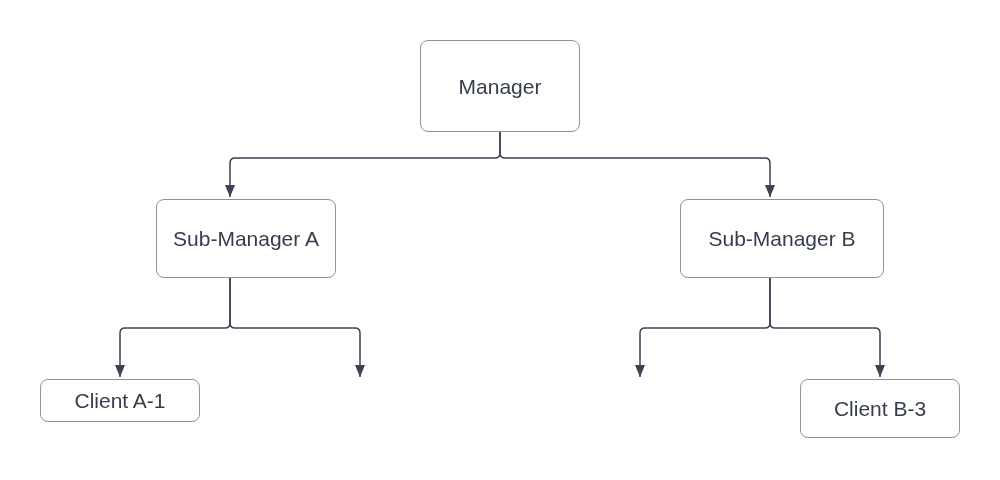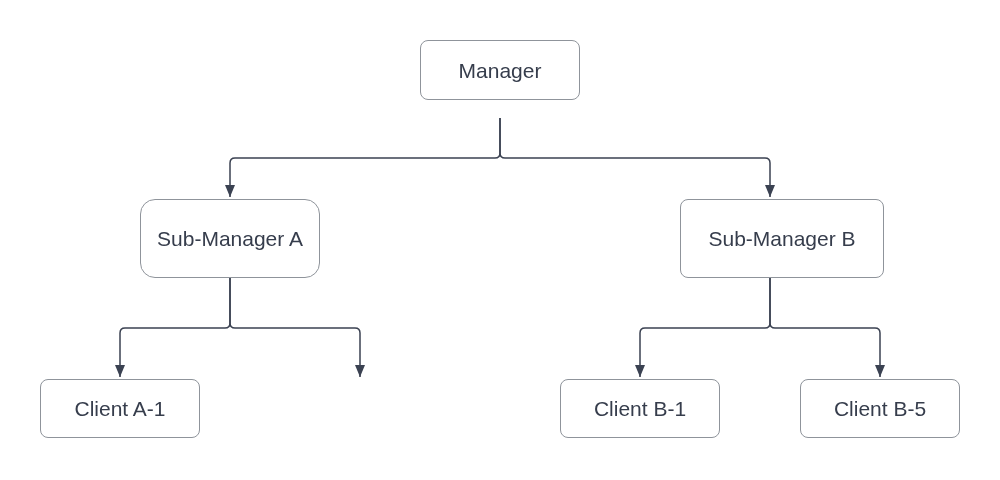--- a/index.html
+++ b/index.html
@@ -40,24 +40,24 @@
     border-radius: 8px;
     display: flex;
     align-items: center;
     justify-content: center;
     color: var(--text);
     font-size: 21px;
     line-height: 1;
     white-space: nowrap;
     cursor: default;
   }
-  .node-manager   { left: 420px; top: 40px;  width: 160px; height: 60px; }
-  .node-sub-a     { left: 140px; top: 199px; width: 180px; height: 79px; border-radius: 15px; }
+  .node-manager   { left: 420px; top: 40px;  width: 160px; height: 92px; }
+  .node-sub-a     { left: 156px; top: 199px; width: 180px; height: 79px; }
   .node-sub-b     { left: 680px; top: 199px; width: 204px; height: 79px; }
-  .node-client-a1 { left: 40px;  top: 379px; width: 160px; height: 59px; }
+  .node-client-a1 { left: 40px;  top: 379px; width: 160px; height: 43px; }
   .node-client-a2 { left: 280px; top: 379px; width: 160px; height: 59px; }
   .node-client-b1 { left: 560px; top: 379px; width: 160px; height: 59px; }
   .node-client-b2 { left: 800px; top: 379px; width: 160px; height: 59px; }
 </style>
 </head>
 <body>
 
 <div class="canvas">
 
   <svg class="edges" viewBox="0 0 1000 480" xmlns="http://www.w3.org/2000/svg">
@@ -84,21 +84,18 @@
 
   <div class="node node-sub-b">
     <span>Sub-Manager B</span>
   </div>
 
   <div class="node node-client-a1">
     <span>Client A-1</span>
   </div>
 
 
-  <div class="node node-client-b1">
-    <span>Client B-1</span>
-  </div>
 
   <div class="node node-client-b2">
-    <span>Client B-5</span>
+    <span>Client B-3</span>
   </div>
 
 </div>
 
 </body></html>

